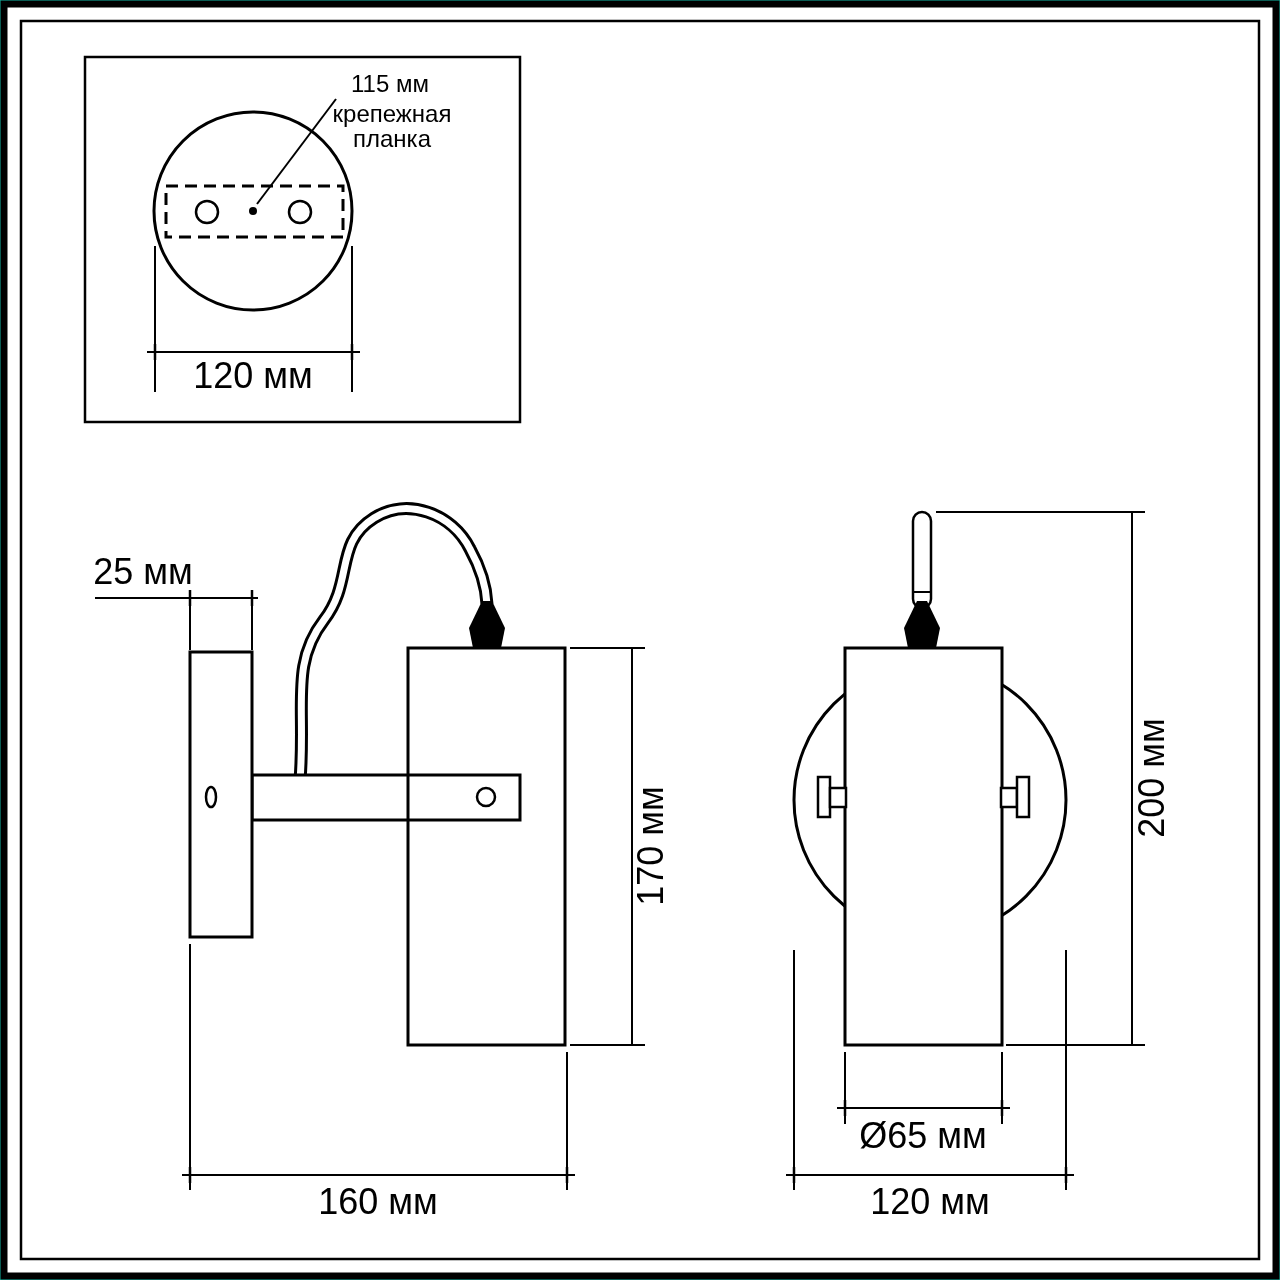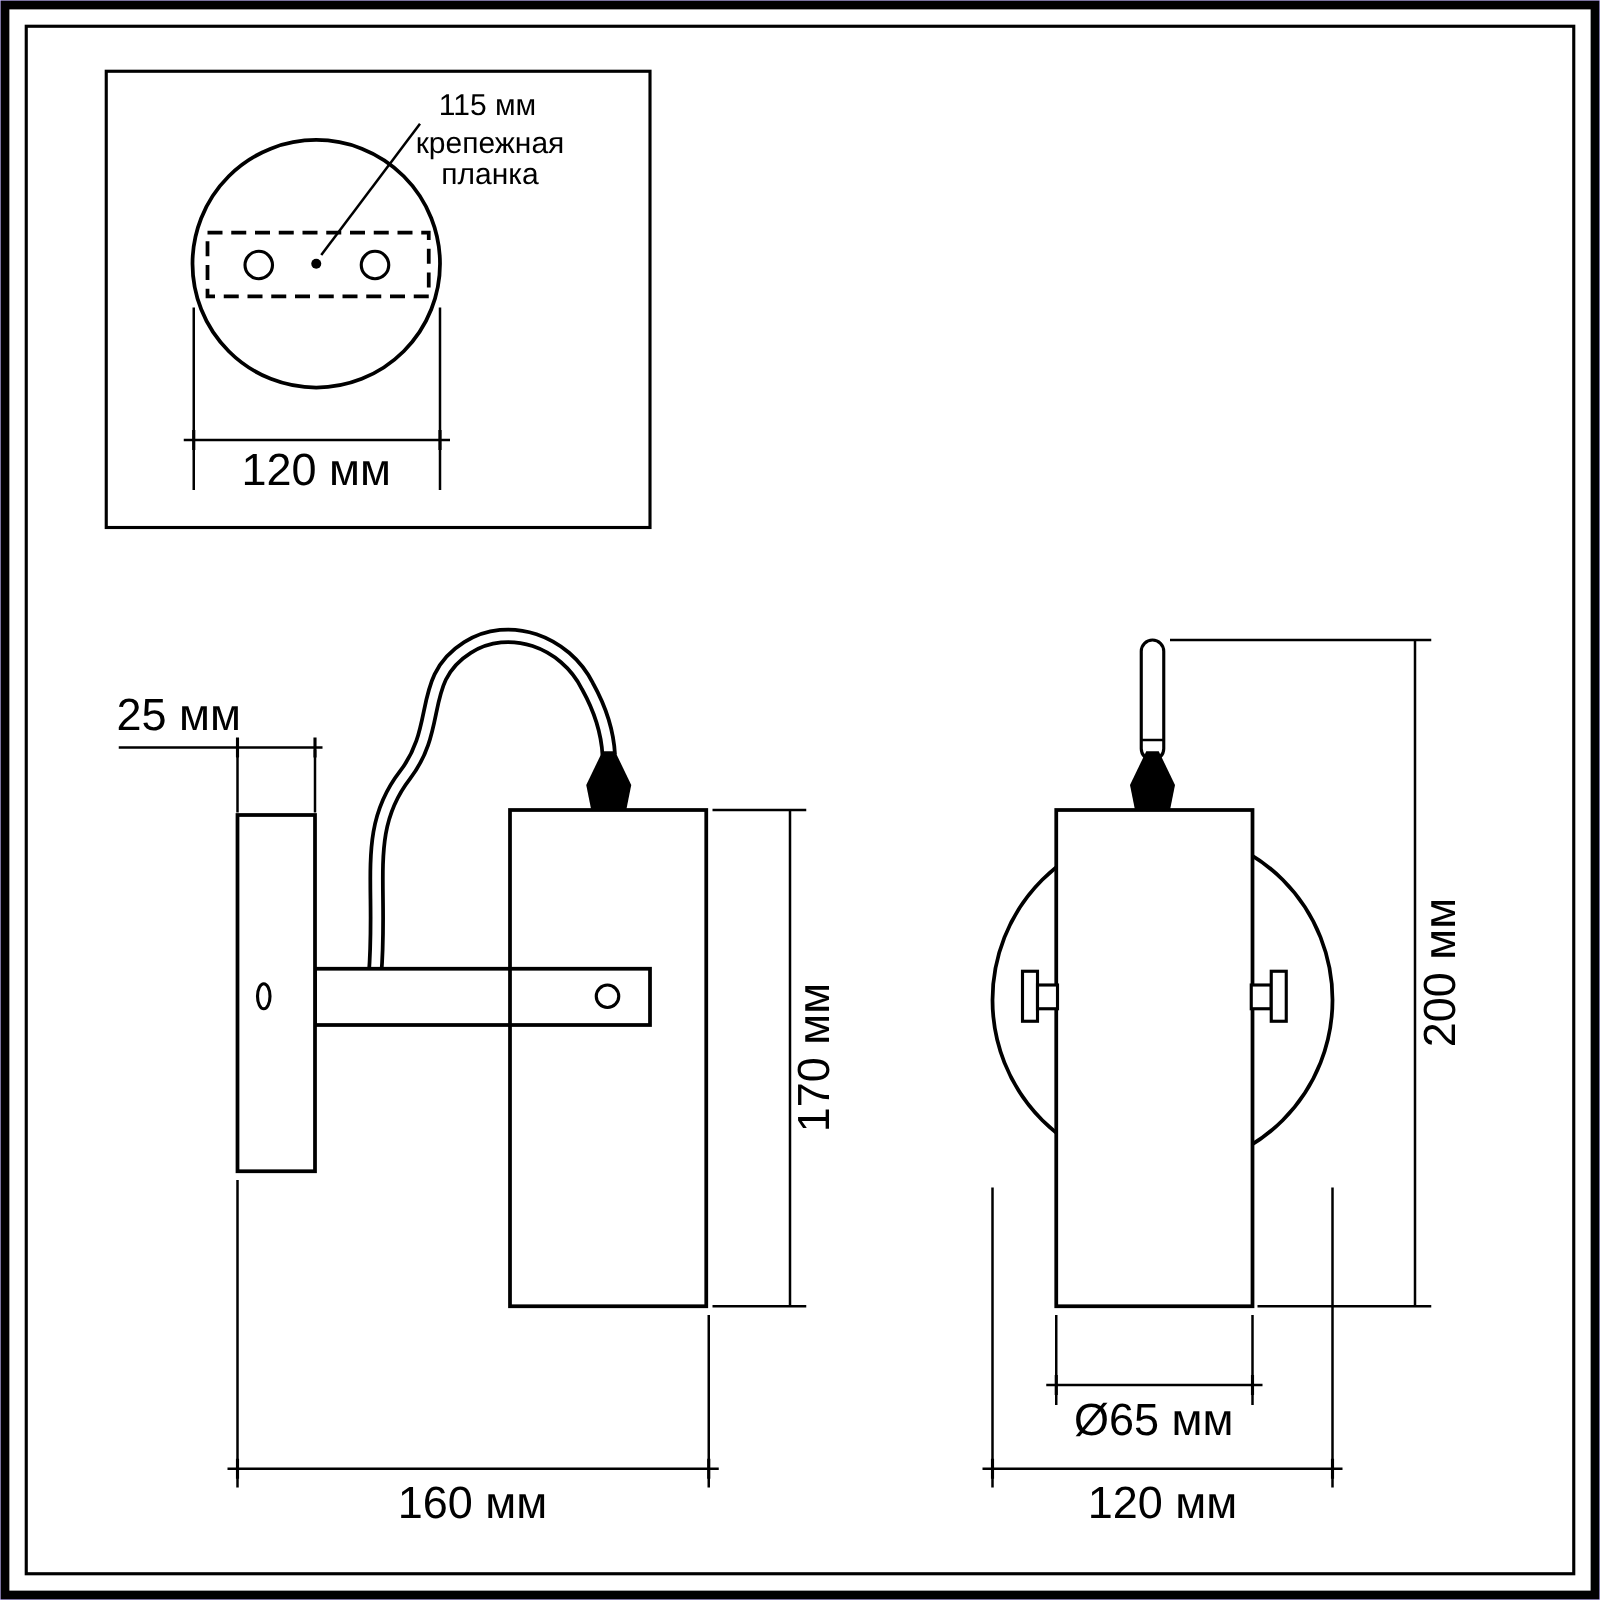--- a/index.html
+++ b/index.html
@@ -1,16 +1,16 @@
 <!DOCTYPE html>
 <html><head>
 <meta charset="utf-8">
 <style>
   html,body{margin:0;padding:0;background:#fff;}
-  .stage{width:1280px;height:1280px;position:relative;background:#c4b5fd;}
+  .stage{width:1280px;height:1280px;position:relative;background:#14b8a6;}
   svg{display:block;}
   .obj{fill:none;stroke:#000;stroke-width:3;}
   .objthin{fill:none;stroke:#000;stroke-width:2.5;}
   .objw{fill:#fff;stroke:#000;stroke-width:3;}
   .objw-thin{fill:#fff;stroke:#000;stroke-width:2.5;}
   .dashed{fill:none;stroke:#000;stroke-width:3;stroke-dasharray:12 7;}
   .dimline{stroke:#000;stroke-width:2;fill:none;}
   .tick{stroke:#000;stroke-width:2.5;}
   text{font-family:"Liberation Sans","DejaVu Sans",sans-serif;fill:#000;}
   .dim-label{font-size:36px;}

